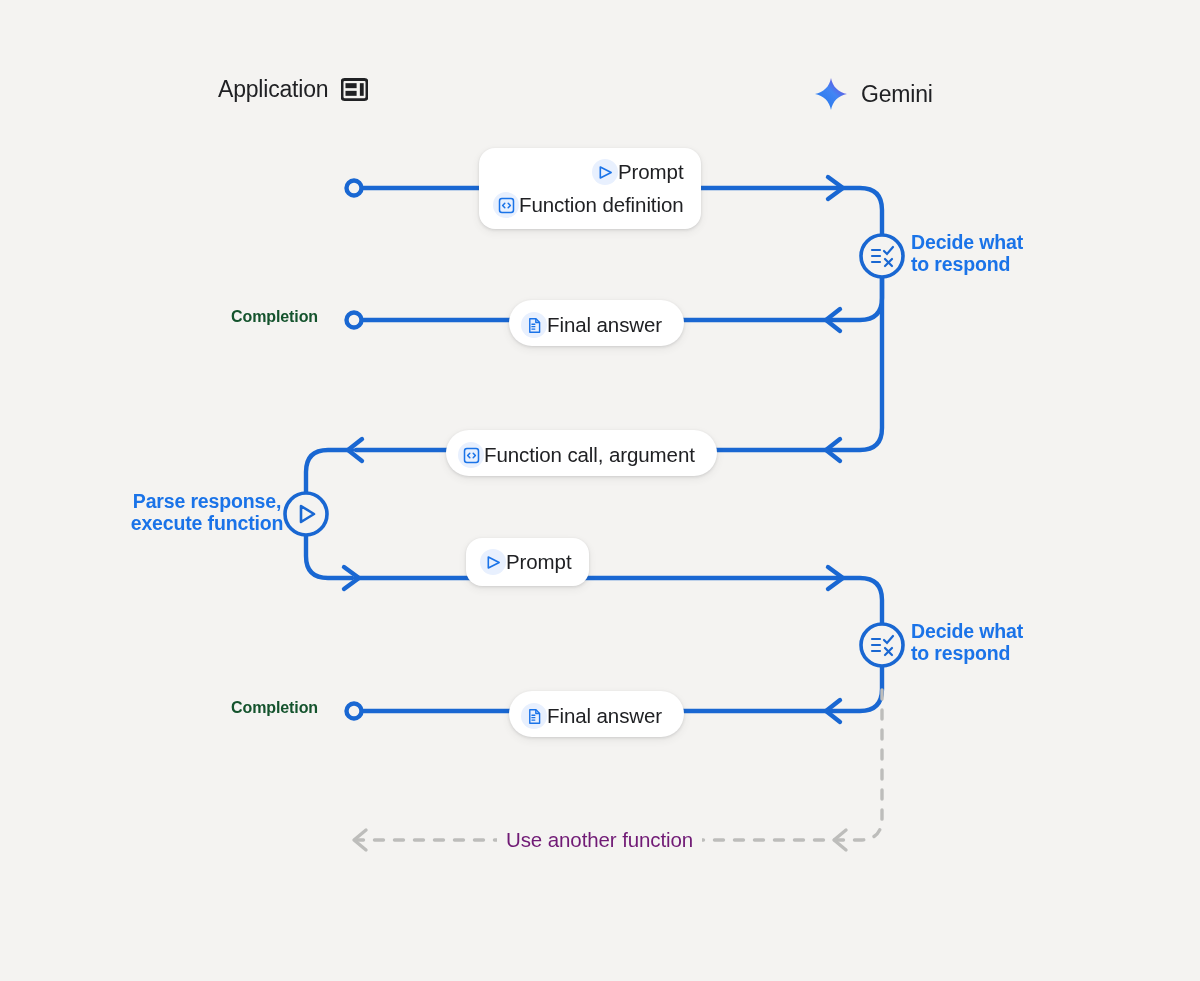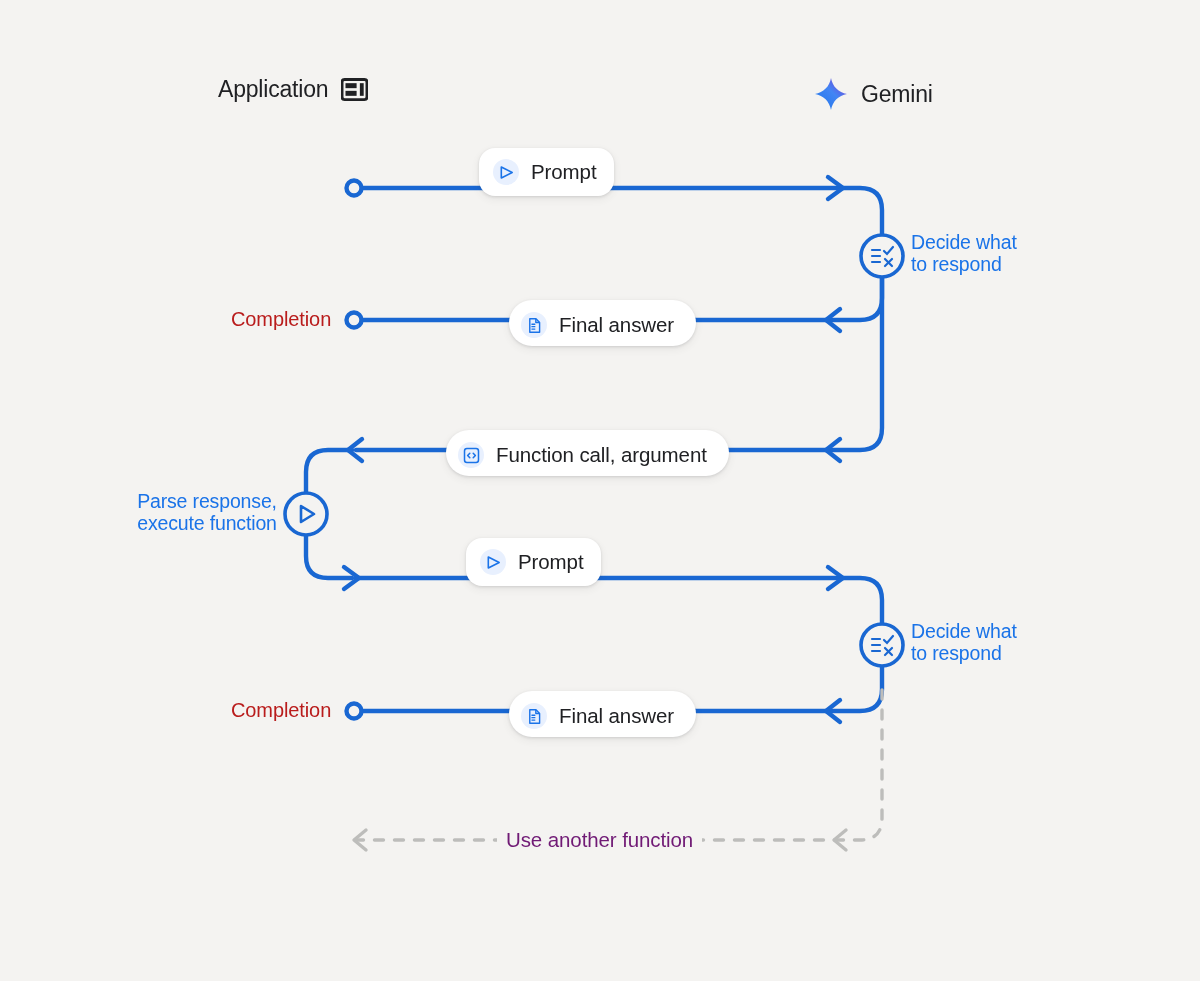--- a/index.html
+++ b/index.html
@@ -58,21 +58,21 @@
     flex-direction: column;
     gap: 7px;
   }
   .msgbox.single {
     border-radius: 24px;
     padding: 12px 22px 8px 12px;
   }
   .msgrow {
     display: flex;
     align-items: center;
-    gap: 12px;
+    gap: 0;
     font-size: 20.5px;
     color: #202124;
     white-space: nowrap;
     letter-spacing: -0.1px;
     justify-content: flex-end;
   }
   .msgrow .mi {
     width: 26px;
     height: 26px;
     flex: 0 0 26px;
@@ -90,33 +90,33 @@
   #box-fn-name-arg    { left: 446px; top: 430px; }
   #box-prompt-result  { left: 466px; top: 538px; }
   #box-final-2        { left: 509px; top: 691px; }
 
   
   .annot {
     position: absolute;
     color: #1a73e8;
     font-size: 19.5px;
     line-height: 1.13;
-    font-weight: 400;
+    font-weight: 700;
     letter-spacing: -0.15px;
     white-space: pre-line;
   }
   #annot-decide-1 { left: 911px; top: 231px; }
   #annot-decide-2 { left: 911px; top: 620px; }
   #annot-parse    { left: 126px; top: 490px; text-align: center; width: 162px; }
 
   .lifeline-label {
     position: absolute;
-    color: #b91c1c;
-    font-size: 20px;
-    font-weight: 400;
+    color: #14532d;
+    font-size: 16px;
+    font-weight: 700;
     letter-spacing: -0.1px;
     white-space: nowrap;
   }
   #label-completion-1 { left: 231px; top: 308px; }
   #label-completion-2 { left: 231px; top: 699px; }
 
   
   #loop-caption {
     position: absolute;
     left: 497px;
@@ -247,20 +247,30 @@
 
   <div class="msgbox" id="box-prompt-fndef">
     <div class="msgrow">
       <span class="mi">
         <svg width="17" height="17" viewBox="0 0 18 18" fill="none" stroke="#1a73e8" stroke-width="1.7" stroke-linejoin="round">
           <path d="M3.5 3.2 L15 9 L3.5 14.8 Z"></path>
         </svg>
       </span>
       <span class="mtext">Prompt</span>
     </div>
+    <div class="msgrow">
+      <span class="mi">
+        <svg width="17" height="17" viewBox="0 0 18 18" fill="none" stroke="#1a73e8" stroke-width="1.6" stroke-linecap="round" stroke-linejoin="round">
+          <rect x="1.6" y="1.6" width="14.8" height="14.8" rx="2.6"></rect>
+          <polyline points="7.2,6.6 4.9,9 7.2,11.4"></polyline>
+          <polyline points="10.8,6.6 13.1,9 10.8,11.4"></polyline>
+        </svg>
+      </span>
+      <span class="mtext">Function definition</span>
+    </div>
   </div>
 
   <div class="msgbox single" id="box-final-1">
     <div class="msgrow">
       <span class="mi">
         <svg width="17" height="17" viewBox="0 0 18 18" fill="none" stroke="#1a73e8" stroke-width="1.5" stroke-linejoin="round">
           <path d="M4 1.9 H10.6 L14.4 5.7 V16.1 H4 Z"></path>
           <polyline points="10.4,2.1 10.4,5.9 14.2,5.9"></polyline>
           <line x1="6.3" y1="7.6" x2="9.3" y2="7.6" stroke-linecap="round"></line>
           <line x1="6.3" y1="10.2" x2="9.3" y2="10.2" stroke-linecap="round"></line>

